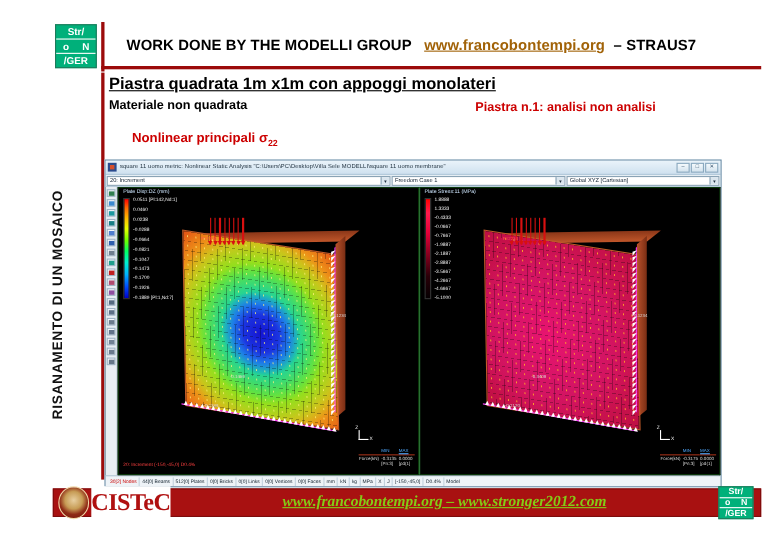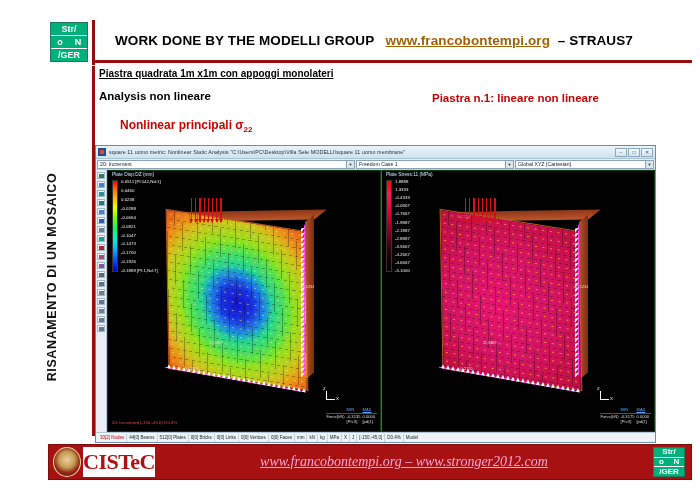--- a/index.html
+++ b/index.html
@@ -89,21 +89,21 @@
     font-weight: bold;
     color: #111111;
     letter-spacing: 0.6px;
     white-space: nowrap;
   }
 
   
   #sub-title {
     position: absolute;
     left: 99px; top: 68px;
-    font-size: 10px;
+    font-size: 15px;
     font-weight: bold;
     color: #000000;
     text-decoration: underline;
     white-space: nowrap;
   }
   #sub-note {
     position: absolute;
     left: 99px; top: 90px;
     font-size: 11.5px;
     font-weight: bold;
@@ -492,21 +492,21 @@
     border-right: 1px solid #c2d2dd;
     line-height: 8px;
   }
   #statusbar .sb.hl { color: #cc0000; }
   #statusbar .sb:last-child { border-right: none; }
 
   
   #footer {
     position: absolute;
     left: 48px; top: 444px;
-    width: 644px; height: 36px;
+    width: 644px; height: 26px;
     background: #a81111;
     border: 1px solid #7d0c0c;
     display: flex;
     align-items: center;
   }
   #footer-seal {
     width: 28px; height: 30px;
     margin-left: 4px;
     border-radius: 50%;
     background: radial-gradient(circle at 50% 42%, #e8cfa0 0%, #c79c55 38%, #8f2b16 62%, #6d1208 100%);
@@ -530,22 +530,22 @@
     color: #b01010;
     letter-spacing: -0.5px;
     line-height: 1;
   }
   #footer-url {
     flex: 1;
     text-align: center;
     font-family: "Liberation Serif", serif;
     font-size: 14px;
     font-style: italic;
-    font-weight: normal;
-    color: #f9a8d4;
+    font-weight: bold;
+    color: #84cc16;
     text-decoration: underline;
     white-space: nowrap;
   }
   #footer-logo { position: static; width: 32px; height: 30px; margin-right: 6px; font-size: 8px; flex: none; }
   #footer-logo .lrow { justify-content: space-around; }
 </style>
 </head>
 <body>
 
 <div id="slide">
@@ -569,22 +569,22 @@
   <div id="header-title">
     <span>WORK DONE BY THE MODELLI GROUP</span>
     <span>&nbsp;&nbsp;</span><a class="hlink" href="#">www.francobontempi.org</a>
     <span>&nbsp;</span><span>– STRAUS7</span>
   </div>
 
   <div id="side-rule"></div>
   <div id="side-title">RISANAMENTO DI UN MOSAICO</div>
 
   <div id="sub-title">Piastra quadrata 1m x1m con appoggi monolateri</div>
-  <div id="sub-note">Analysis non lineare</div>
-  <div id="case-label">Piastra n.1: lineare non lineare</div>
+  <div id="sub-note">Materiale non quadrata</div>
+  <div id="case-label">Piastra n.1: analisi non analisi</div>
   <div id="cap-left">
     <span>Nonlinear principali σ</span><span class="subsc">22</span>
   </div>
 
   <div id="app-window">
 
     <div id="titlebar">
       <span id="app-icon"></span>
       <span id="title-text">square 11 uomo metric: Nonlinear Static Analysis  "C:\Users\PC\Desktop\Villa Sele MODELLI\square 11 uomo membrane"</span>
       <span class="wbtn">–</span>

